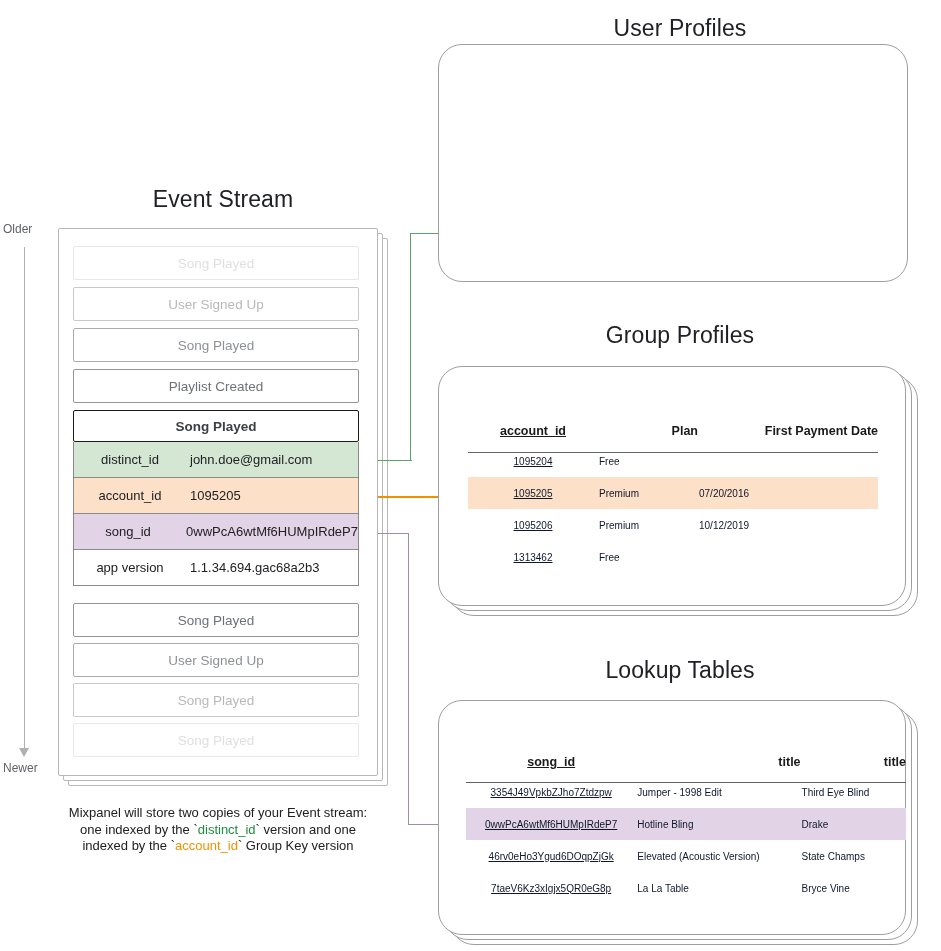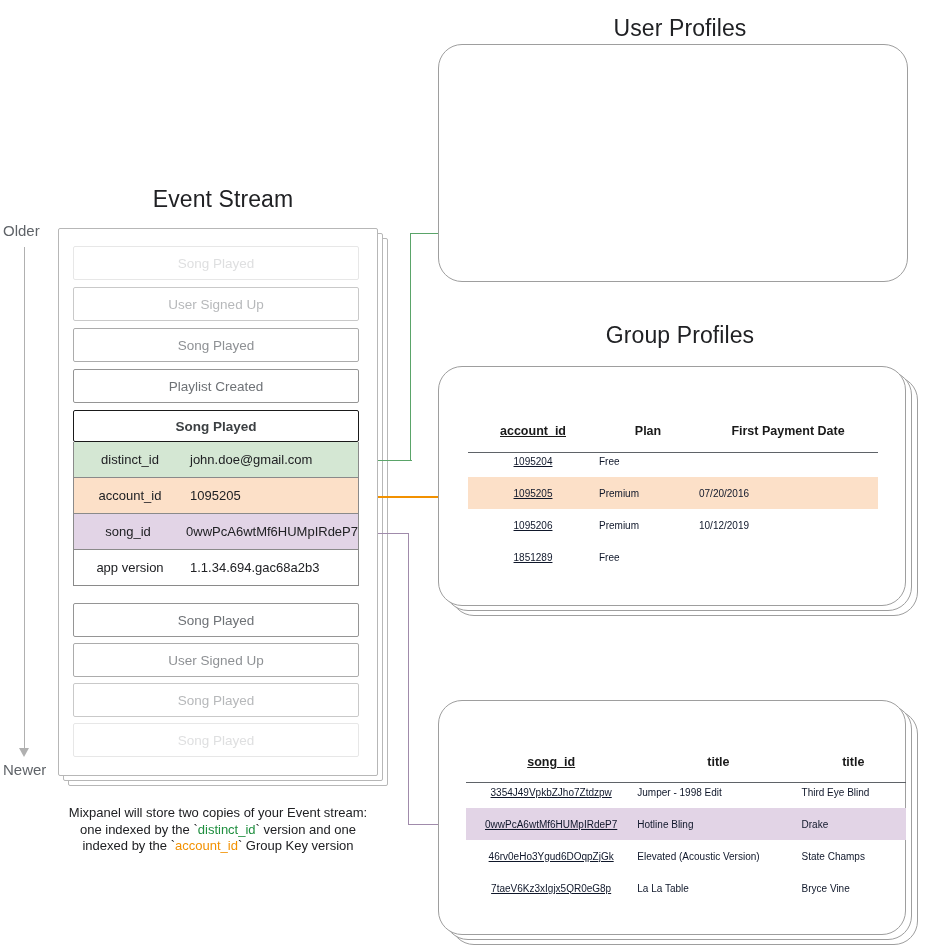--- a/index.html
+++ b/index.html
@@ -61,21 +61,21 @@
   }
   .me-key{width:112px;text-align:center;}
   .me-val{flex:1;text-align:left;padding-left:4px;}
   .me-row.green{background:#d4e7d3;}
   .me-row.orange{background:#fce0c8;}
   .me-row.purple{background:#e2d4e6;}
   .me-row.plain{background:#ffffff;}
 
   
   #axis-older,#axis-newer{
-    position:absolute;font-size:15px;color:#5f6368;
+    position:absolute;font-size:12px;color:#5f6368;
   }
   #axis-older{left:3px;top:222px;}
   #axis-newer{left:3px;top:761px;}
   #axis-line{position:absolute;left:24px;top:247px;width:1.3px;height:505px;background:#b0b0b0;}
   #axis-head{
     position:absolute;left:19px;top:748px;width:0;height:0;
     border-left:5.5px solid transparent;border-right:5.5px solid transparent;
     border-top:9px solid #b0b0b0;
   }
 
@@ -96,21 +96,21 @@
   .panel-front{z-index:3;}
 
   .tbl-title{
     position:absolute;width:100%;text-align:center;
     font-size:14.5px;font-weight:bold;color:#3c4043;
   }
 
   table.dt{position:absolute;border-collapse:collapse;}
   table.dt th{
     font-size:12.5px;font-weight:bold;color:#1a1a1a;
-    padding:0 0 7px 0;text-align:center;white-space:nowrap;
+    padding:0 0 7px 0;text-align:right;white-space:nowrap;
   }
   table.dt th.ctr{text-align:center;}
   table.dt th span.u{text-decoration:underline;}
   table.dt td{
     font-size:10px;color:#0f172a;height:30px;white-space:nowrap;
     vertical-align:middle;
   }
   table.dt td.idc{text-align:center;}
   table.dt td.idc span{text-decoration:underline;}
   .hdr-rule{position:absolute;height:1.4px;background:#5f6368;}
@@ -125,20 +125,21 @@
     border-top:5px solid transparent;border-bottom:5px solid transparent;}
 </style>
 </head>
 <body>
 
 <div class="root">
 
   <div class="sec-title" style="left:58px;top:186px;width:330px;">Event Stream</div>
   <div class="sec-title" style="left:430px;top:15px;width:500px;">User Profiles</div>
   <div class="sec-title" style="left:430px;top:322px;width:500px;">Group Profiles</div>
+  <div class="sec-title" style="left:430px;top:657px;width:500px;">Lookup Tables</div>
 
   <div id="axis-older">Older</div>
   <div id="axis-line"></div>
   <div id="axis-head"></div>
   <div id="axis-newer">Newer</div>
 
   <div id="event-stream-wrap">
     <div class="es-layer" id="es-back2"></div>
     <div class="es-layer" id="es-back1"></div>
     <div class="es-layer" id="es-front"></div>
@@ -249,21 +250,21 @@
           <td class="idc"><span>1095205</span></td>
           <td>Premium</td>
           <td>07/20/2016</td>
         </tr>
         <tr>
           <td class="idc"><span>1095206</span></td>
           <td>Premium</td>
           <td>10/12/2019</td>
         </tr>
         <tr>
-          <td class="idc"><span>1851289</span></td>
+          <td class="idc"><span>1313462</span></td>
           <td>Free</td>
           <td></td>
         </tr>
       </tbody>
     </table>
   </div>
 
   <div class="panel" style="left:438px;top:700px;width:480px;height:245px;">
     <div class="panel-layer" style="left:12px;top:10px;width:468px;height:235px;"></div>
     <div class="panel-layer" style="left:6px;top:5px;width:468px;height:235px;"></div>

